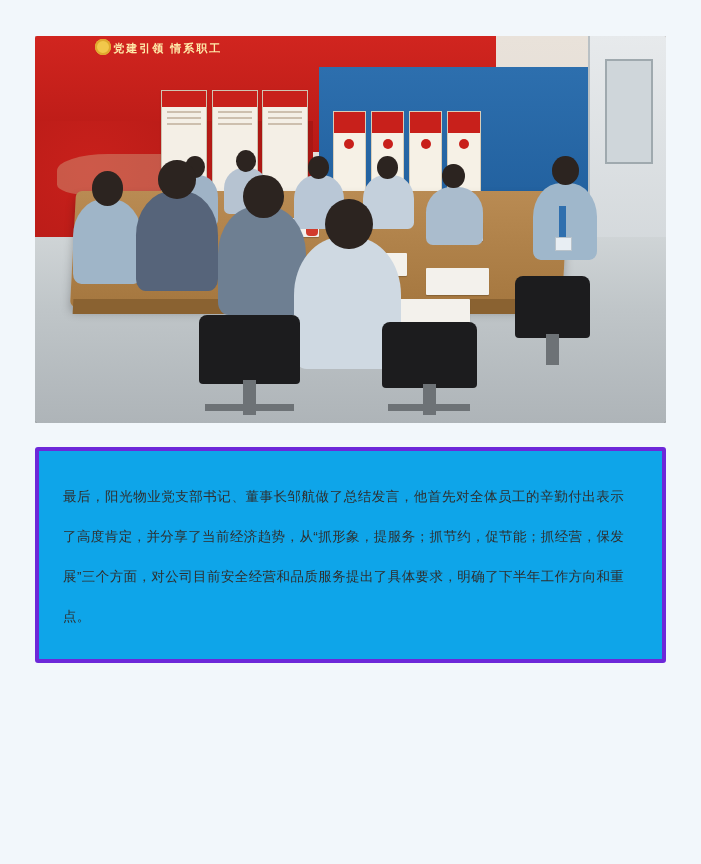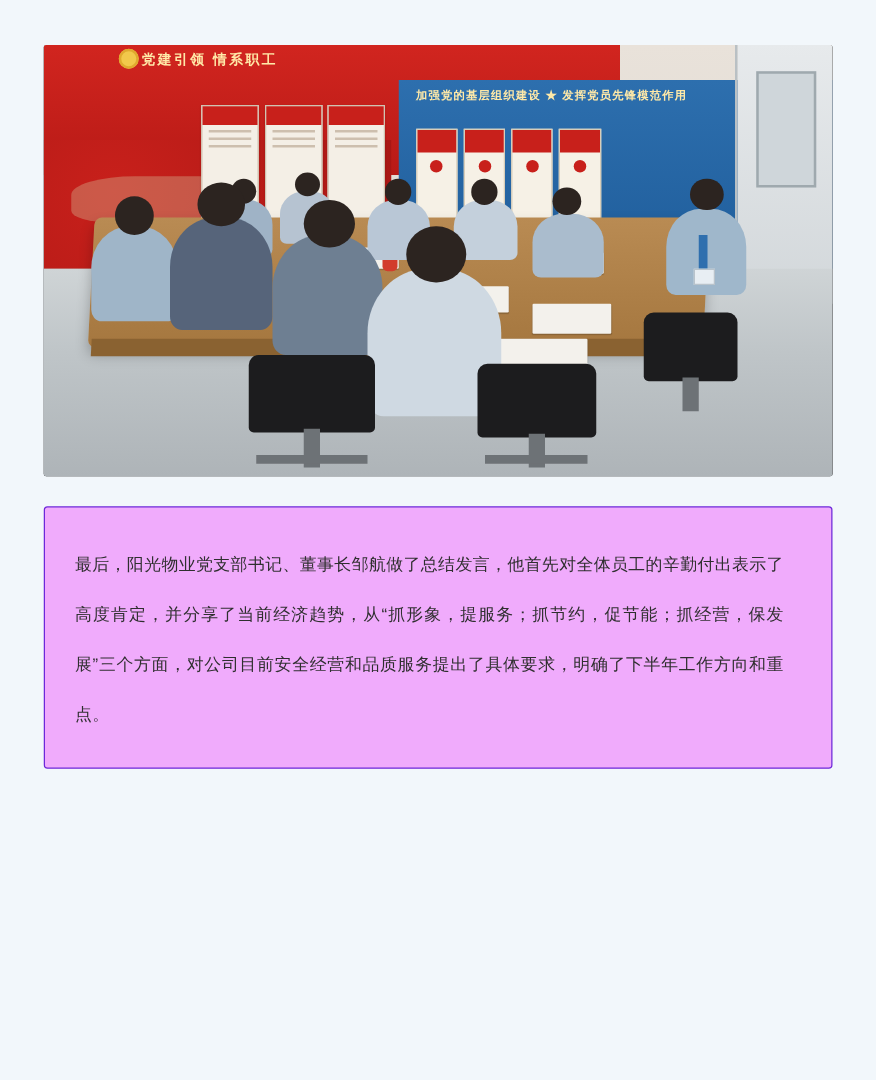--- a/index.html
+++ b/index.html
@@ -17,24 +17,24 @@
     width: 701px;
     height: 864px;
     position: relative;
     box-sizing: border-box;
     padding: 36px 35px;
   }
 
   
   .photo-card {
     width: 631px;
-    height: 345px;
+    height: 387px;
     position: relative;
     overflow: hidden;
-    background: #000000;
+    background: #404040;
     border-radius: 2px;
   }
   .photo {
     position: absolute;
     inset: 0;
     overflow: hidden;
   }
   
   .wall {
     position: absolute;
@@ -199,22 +199,22 @@
   }
   .chair-leg {
     position: absolute;
     background: #6d7276;
   }
 
   
   .text-card {
     width: 631px;
     box-sizing: border-box;
-    background: #f0abfc;
-    border: 1px solid #6d28d9;
+    background: #0ea5e9;
+    border: 4px solid #6d28d9;
     border-radius: 3px;
     margin-top: 24px;
     padding: 26px 38px 22px 24px;
   }
   .text-card.accent {
     border: 1px solid #5aa7cf;
     background: #ffffff;
     padding: 30px 24px 28px 26px;
   }
   .para {
@@ -258,21 +258,20 @@
           <div class="ln"></div>
         </div>
       <div class="panel-strip" style="left:36%;width:7%;">
           <div class="hd"></div>
           <div class="ln"></div>
           <div class="ln"></div>
           <div class="ln"></div>
         </div>
 
       <div class="blue-board">
-        <div class="blue-board-title">加强党的基层组织建设 ★ 发挥党员先锋模范作用</div>
         <div class="slogan" style="right:13%;">
           <div>不</div>
           <div>忘</div>
           <div>初</div>
           <div>心</div>
         </div>
         <div class="slogan" style="right:4%;">
           <div>牢</div>
           <div>记</div>
           <div>使</div>

